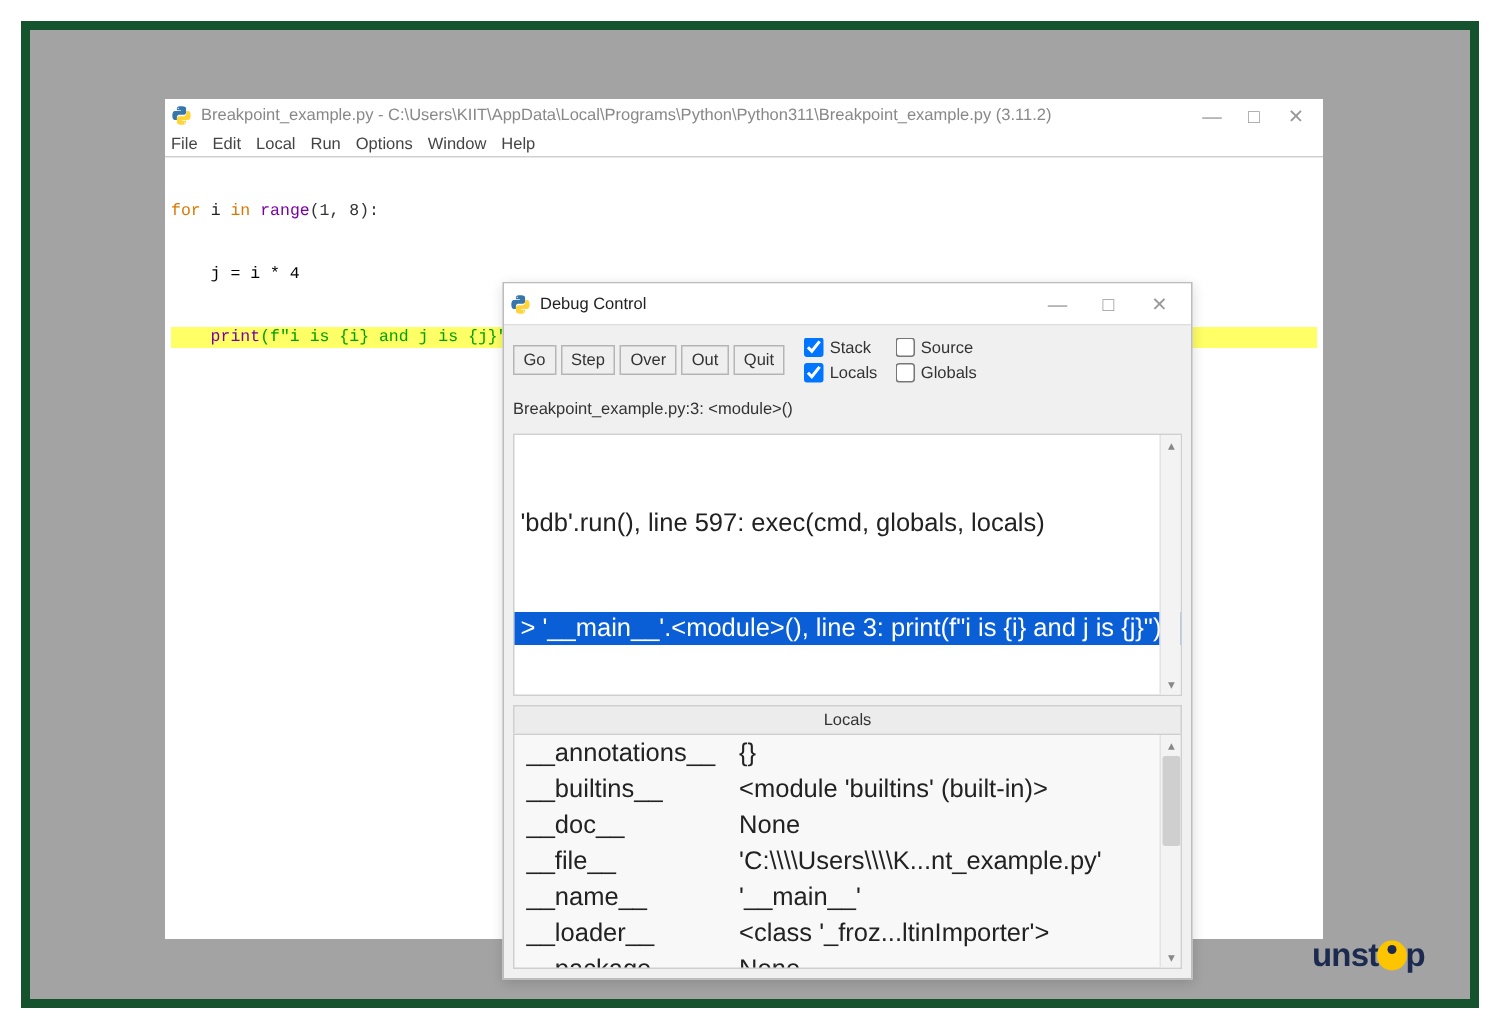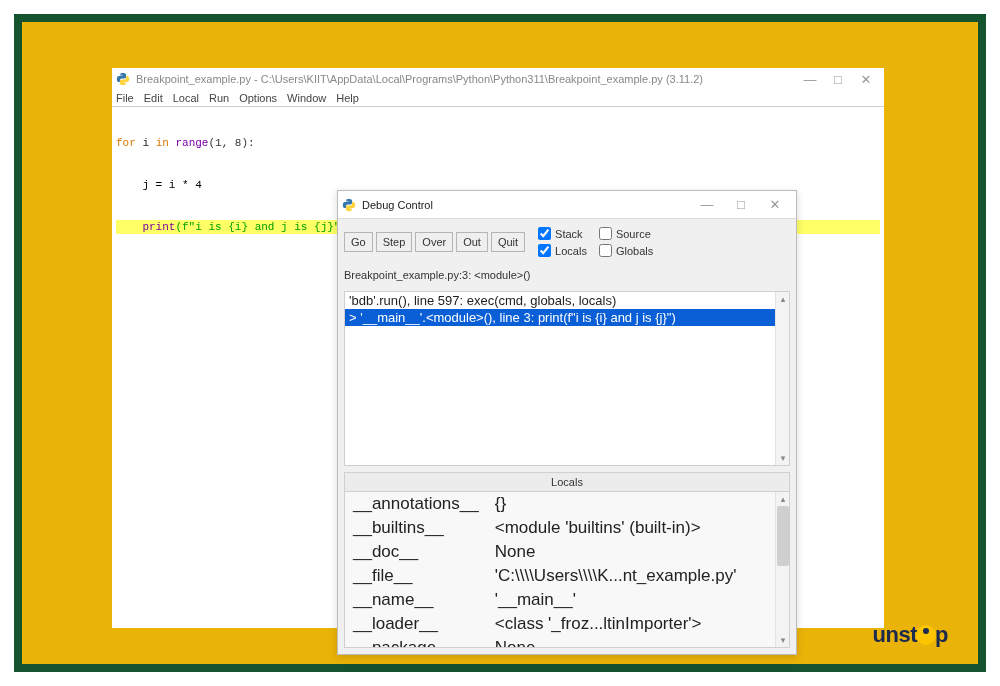--- a/index.html
+++ b/index.html
@@ -11,22 +11,22 @@
   height: 686px;
   overflow: hidden;
   position: relative;
 }
 .outer-frame {
   position: absolute;
   top: 14px;
   left: 14px;
   right: 14px;
   bottom: 14px;
-  border: 8px solid #14532d;
-  background: #eab308;
+  border: 6px solid #14532d;
+  background: #a3a3a3;
 }
 .idle-window {
   position: absolute;
   top: 46px;
   left: 90px;
   width: 772px;
   height: 560px;
   background: #fff;
 }
 .titlebar {
@@ -129,22 +129,23 @@
 }
 .stack-block {
   margin: 6px 6px 0 6px;
   background: #fff;
   border: 1px solid #cfcfcf;
   height: 175px;
   position: relative;
 }
 .stack-block .row {
   padding: 1px 4px;
-  font-size: 13px;
+  font-size: 17px;
   color: #222;
+  margin-top: 48px;
 }
 .stack-block .row.selected {
   background: #0a5fd6;
   color: #fff;
 }
 .stack-block .scrollbar {
   position: absolute;
   right: 0; top: 0; bottom: 0;
   width: 14px;
   background: #f3f3f3;

